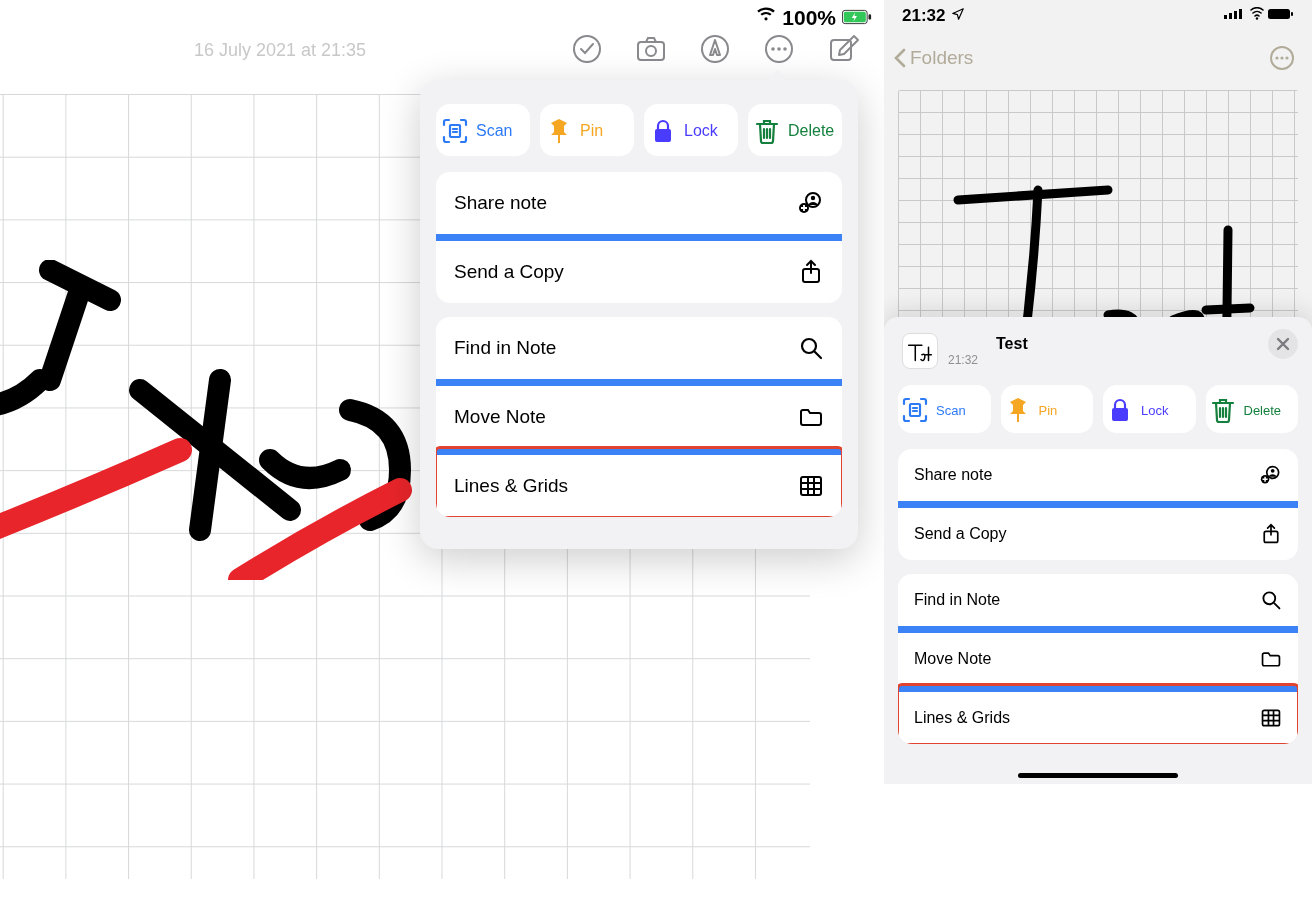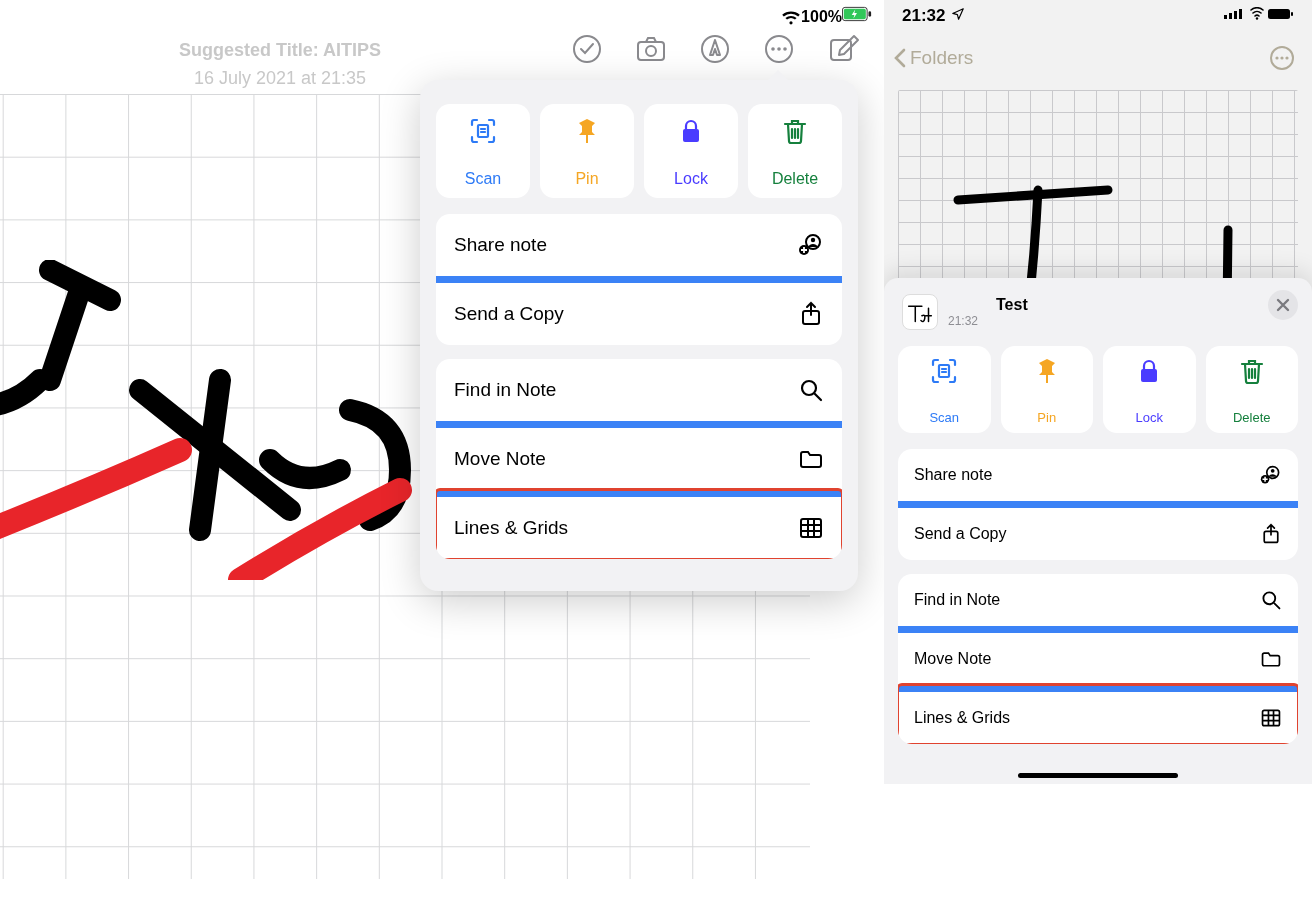--- a/index.html
+++ b/index.html
@@ -7,38 +7,38 @@
   .screens { display:flex; width:1312px; height:918px; }
   .ipad { position:relative; width:884px; height:918px; background:#fff; overflow:hidden; }
   .iphone { position:relative; width:428px; height:784px; background:#f2f2f2; overflow:hidden; }
 
   
   .ipad .grid {
     position:absolute; left:-60px; top:94px; width:870px; height:785px; 
     background-image: linear-gradient(#d7d8da 1px, transparent 1px), linear-gradient(90deg, #d7d8da 1px, transparent 1px);
     background-size: 62.7px 62.7px;
   }
-  .ipad .status { position:absolute; top:6px; right:12px; display:flex; align-items:flex-end; font-size:16px; font-weight:600; }
+  .ipad .status { position:absolute; top:6px; right:12px; display:flex; align-items:flex-start; gap:6px; font-size:21px; font-weight:600; }
   .ipad .status .wifi svg, .ipad .status .batt svg { display:block; }
   .ipad .meta-overlay { position:absolute; top:36px; left:140px; color:#c8c8c8; font-size:18px; font-weight:600; line-height:28px; text-align:center; width:280px; }
   .ipad .meta-overlay .line2 { font-weight:500; }
   .handwrite1 { position:absolute; left:-30px; top:260px; width:500px; }
 
   .ipad-toolbar { position:absolute; right:24px; top:32px; display:flex; gap:30px; align-items:center; }
   .ipad-toolbar .ticon { width:34px; height:34px; color:#8a8a8e; }
 
   .popover { position:absolute; left:420px; top:80px; width:438px; background:#f2f2f4; border-radius:18px; box-shadow:0 10px 40px rgba(0,0,0,.2); padding:18px 16px; }
   .popover::before { content:""; position:absolute; top:-10px; right:70px; width:0;height:0;border-left:10px solid transparent;border-right:10px solid transparent;border-bottom:10px solid #f2f2f4; }
   .phead { display:flex; align-items:center; gap:12px; padding:4px 6px 16px 6px; }
   .phead .thumb { width:44px;height:44px;border-radius:10px;background:#fff;border:1px solid #ddd;display:flex;align-items:center;justify-content:center; }
   .phead .thumb svg { width:36px; }
   .phead .titleblk .tname { font-size:20px;font-weight:700;}
   .phead .titleblk .ttime { font-size:14px;color:#8e8e93;}
   .quick-row { display:flex; gap:10px; margin:6px 0 16px 0;}
-  .qbtn { flex:1; background:#fff; border-radius:14px; padding:12px 4px 10px; display:flex; flex-direction:column; align-items:center; gap:24px; }
+  .qbtn { flex:1; background:#fff; border-radius:14px; padding:12px 4px 10px; display:flex; flex-direction:row; align-items:center; gap:6px; }
   .qbtn .qicon { width:30px;height:30px; }
   .qbtn .qlabel { font-size:16px; }
   .scanc { color:#2d7af6; }
   .pinc { color:#f5a623; }
   .lockc { color:#4a3cff; }
   .delc { color:#15803d; }
 
   .menu-group { background:#fff; border-radius:14px; margin-bottom:14px; overflow:hidden;}
   .menu-item { display:flex; align-items:center; justify-content:space-between; padding:18px 18px; font-size:19px; border-top:7px solid #3b82f6; }
   .menu-item:first-child { border-top:none; }
@@ -105,21 +105,20 @@
         <svg width="30" height="16" viewBox="0 0 34 16">
             <rect x="0.5" y="0.5" width="28" height="15" rx="3" fill="none" stroke="#222"></rect>
             <rect x="2" y="2" width="25" height="12" rx="2" fill="#31c759"></rect>
             <rect x="30" y="5" width="3" height="6" rx="1.5" fill="#222"></rect>
             <path d="M15 3l-4 6h3l-1 4 4-6h-3z" fill="#fff"></path>
           </svg>
       </span>
     </div>
 
     <div class="meta-overlay">
-      <div>Suggested Title: AITIPS</div>
       <div class="line2">16 July 2021 at 21:35</div>
     </div>
 
     <div class="ipad-toolbar">
       <span class="ticon"><svg viewBox="0 0 34 34">
             <circle cx="17" cy="17" r="13" fill="none" stroke="currentColor" stroke-width="2"></circle>
             <path d="M11 17l4 4 8-9" fill="none" stroke="currentColor" stroke-width="2" stroke-linecap="round"></path>
           </svg></span>
       <span class="ticon"><svg viewBox="0 0 34 34">
             <rect x="4" y="10" width="26" height="18" rx="3" fill="none" stroke="currentColor" stroke-width="2"></rect>

